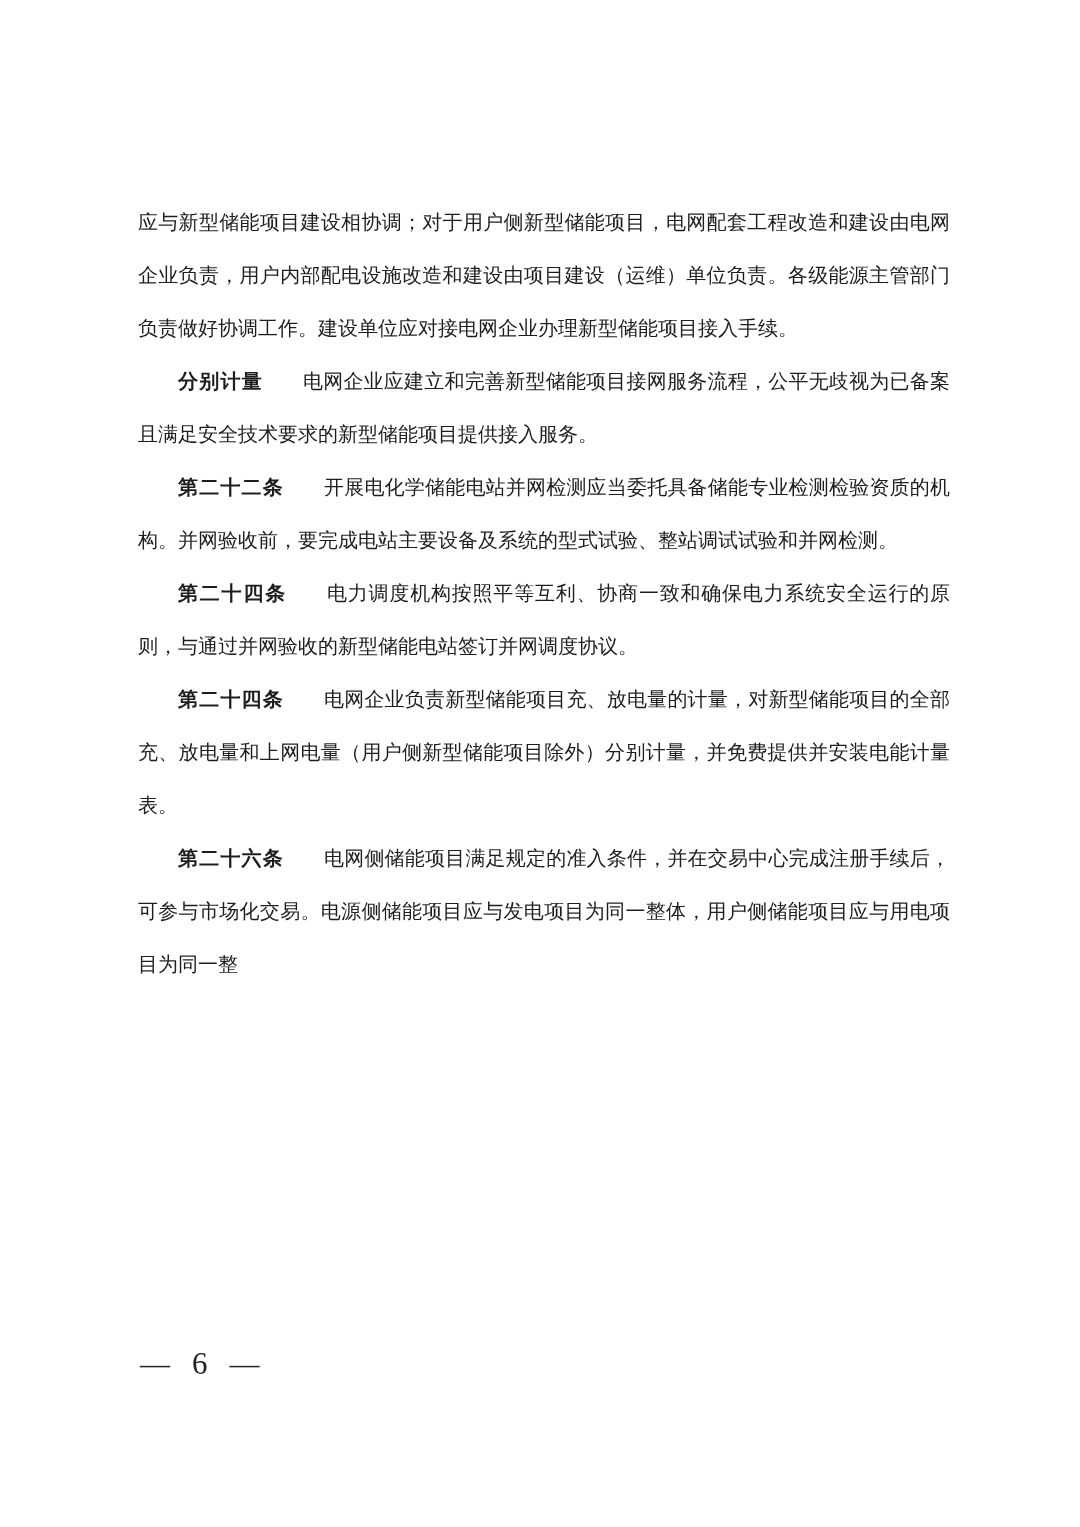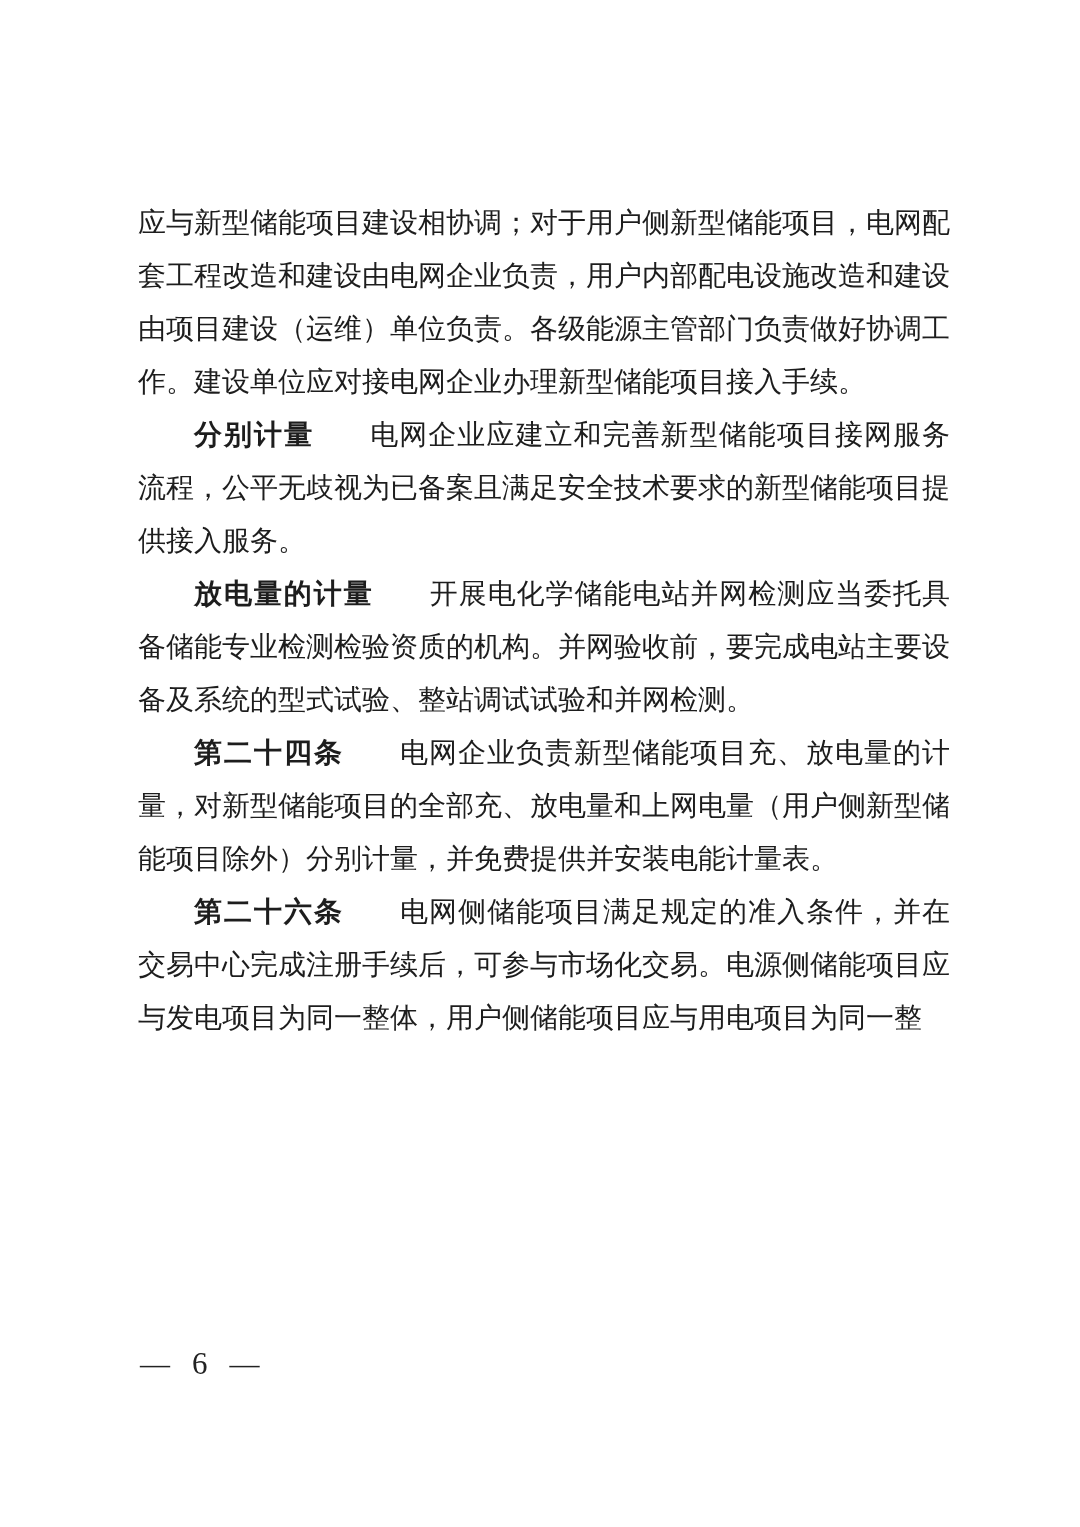--- a/index.html
+++ b/index.html
@@ -14,21 +14,21 @@
     background: #ffffff;
     overflow: hidden;
     font-family: "Liberation Serif", serif;
   }
   .content {
     position: absolute;
     left: 138px;
     top: 196px;
     width: 812px;
     color: #1d1d1d;
-    font-size: 28px;
+    font-size: 20px;
     line-height: 53px;
     text-align: justify;
     overflow-wrap: break-word;
     word-break: normal;
   }
   .para {
     margin: 0;
     text-indent: 2em;
   }
   .para.continuation {
@@ -65,23 +65,24 @@
 <body>
 
 <div class="page">
 
   <div class="content">
 
     <p class="para continuation"><span class="article-no"></span><span>应与新型储能项目建设相协调；对于用户侧新型储能项目，电网配套工程改造和建设由电网企业负责，用户内部配电设施改造和建设由项目建设（运维）单位负责。各级能源主管部门负责做好协调工作。建设单位应对接电网企业办理新型储能项目接入手续。</span></p>
 
     <p class="para"><span class="article-no">分别计量</span><span>电网企业应建立和完善新型储能项目接网服务流程，公平无歧视为已备案且满足安全技术要求的新型储能项目提供接入服务。</span></p>
 
-    <p class="para"><span class="article-no">放电量的计量</span><span>开展电化学储能电站并网检测应当委托具备储能专业检测检验资质的机构。并网验收前，要完成电站主要设备及系统的型式试验、整站调试试验和并网检测。</span></p>
+    <p class="para"><span class="article-no">第二十二条</span><span>开展电化学储能电站并网检测应当委托具备储能专业检测检验资质的机构。并网验收前，要完成电站主要设备及系统的型式试验、整站调试试验和并网检测。</span></p>
 
 
+    <p class="para"><span class="article-no">第二十四条</span><span>电力调度机构按照平等互利、协商一致和确保电力系统安全运行的原则，与通过并网验收的新型储能电站签订并网调度协议。</span></p>
 
     <p class="para"><span class="article-no">第二十四条</span><span>电网企业负责新型储能项目充、放电量的计量，对新型储能项目的全部充、放电量和上网电量（用户侧新型储能项目除外）分别计量，并免费提供并安装电能计量表。</span></p>
 
     <p class="para"><span class="article-no">第二十六条</span><span>电网侧储能项目满足规定的准入条件，并在交易中心完成注册手续后，可参与市场化交易。电源侧储能项目应与发电项目为同一整体，用户侧储能项目应与用电项目为同一整</span></p>
 
   </div>
 
   <div class="footer">
     <span class="dash">—</span>
     <span class="page-num">6</span>

